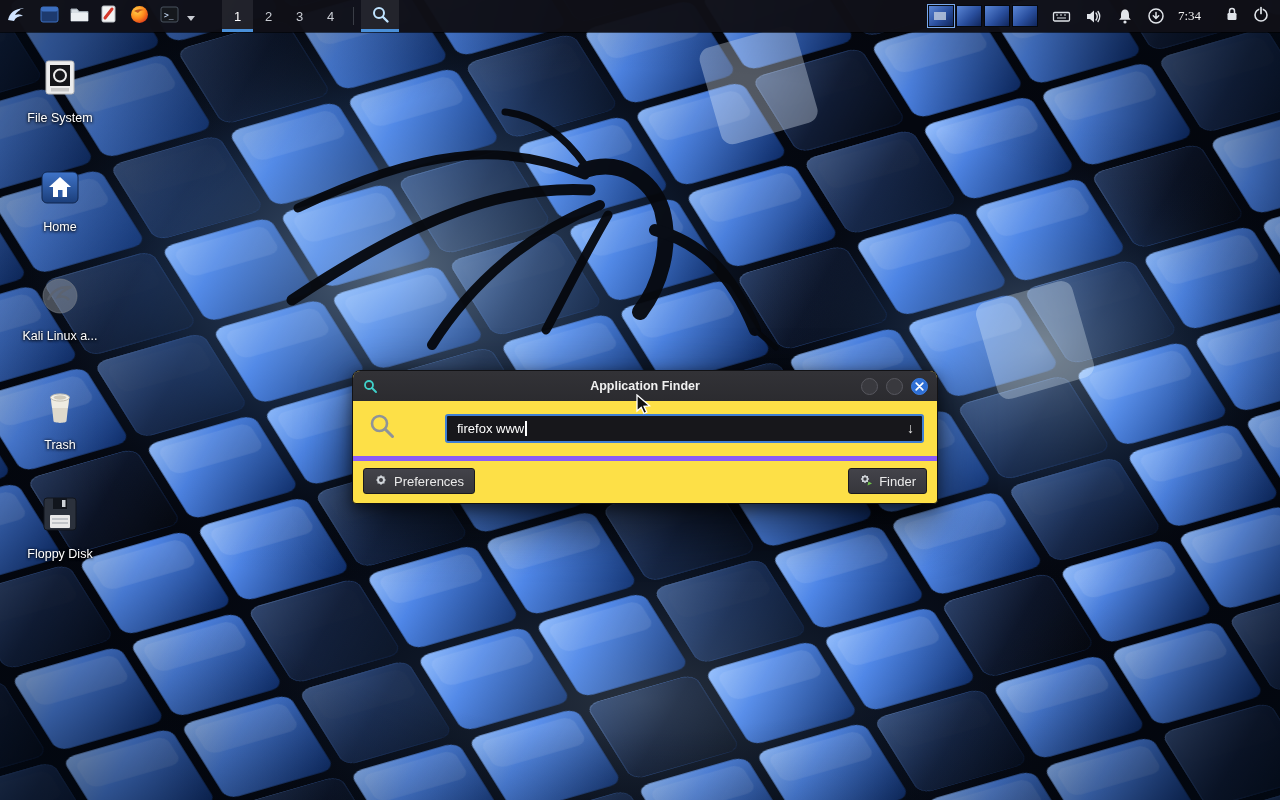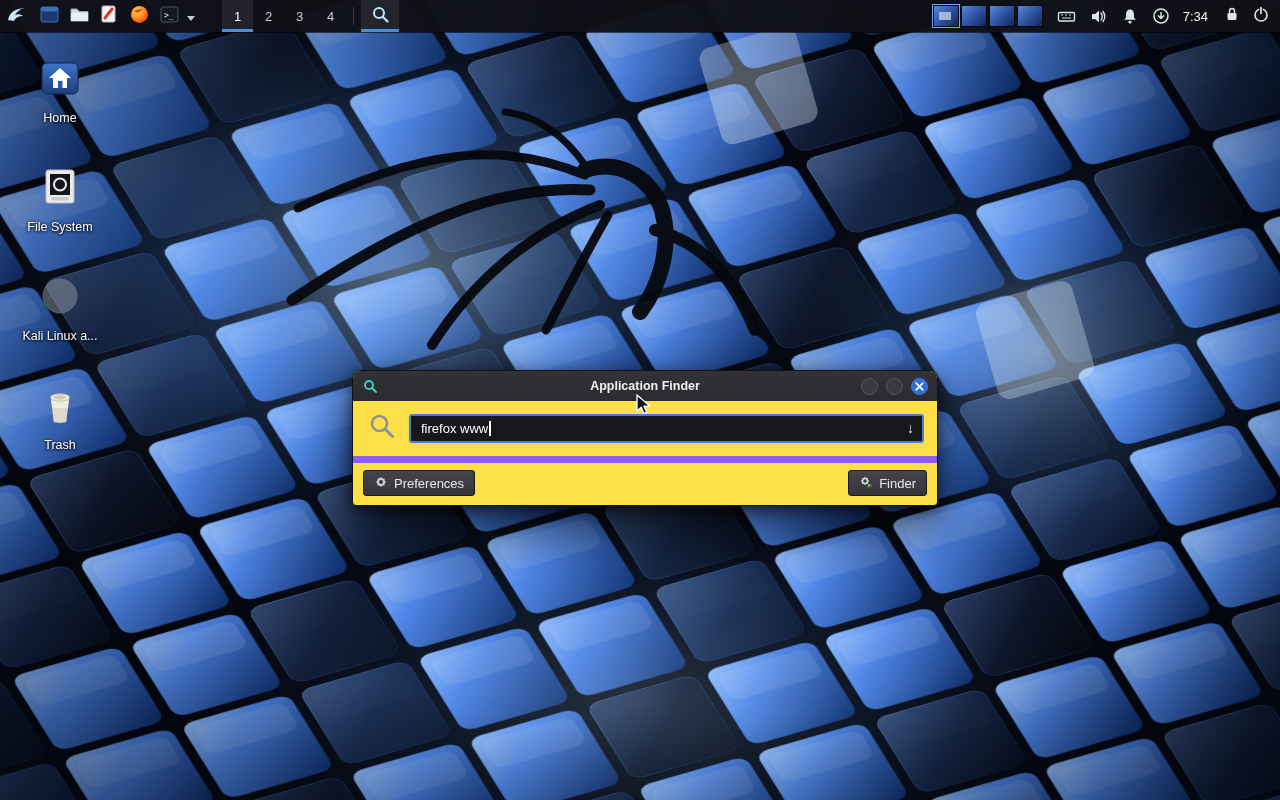--- a/index.html
+++ b/index.html
@@ -40,21 +40,21 @@
   .pager { display:flex; gap:2px; align-items:center; margin-right:14px; }
   .pager-cell {
     width:26px; height:22px; border:1px solid #05080f;
     background:linear-gradient(135deg,#5a86d6 0%,#2a4f9e 55%,#10265c 100%);
     position:relative;
   }
   .pager-cell.active { outline:1px solid #79a8ea; }
   .pager-mini { position:absolute; left:5px; top:6px; width:12px; height:8px; background:#b9c7dd; opacity:.85; }
   .tray { display:flex; align-items:center; gap:13px; margin-right:13px; }
   .tray span { display:flex; align-items:center; }
-  .clock { display:flex; align-items:center; color:#f2f2f2; font-size:13px; margin-right:15px; }
+  .clock { display:flex; align-items:center; color:#f2f2f2; font-size:13px; margin-right:22px;font-family:Liberation Serif, serif; }
   .lock-power { display:flex; align-items:center; gap:11px; margin-right:10px; }
 
   
   .desk-icons { position:absolute; left:12px; top:56px; z-index:2; width:96px; }
   .desk-item {
     width:96px; display:flex; flex-direction:column; align-items:center; gap:7px;
     margin-bottom:40px; cursor:default;
   }
   .desk-label {
     color:#fff; font-size:12.5px; line-height:14px; text-align:center;
@@ -83,27 +83,27 @@
     width:17px; height:17px; border-radius:50%;
     background:#39393e; border:1px solid #57575e;
     display:flex; align-items:center; justify-content:center;
   }
   .tb-close { background:#2f6fd4; border-color:#3b7ce0; }
   .finder-body { display:flex; align-items:center; padding:11px 13px 12px 15px; gap:13px; }
   .entry {
     flex:1; position:relative; height:29px; background:#17171b;
     border:2px solid #3f7fd4; border-radius:3px;
     display:flex; align-items:center; padding:0 28px 0 10px;
-    color:#fff; font-size:13px; cursor:text;
+    color:#fff; font-size:13px; cursor:text;margin-left:36px;
   }
   .caret { width:1.5px; height:15px; background:#fff; margin-left:1px; }
   .entry-arrow { position:absolute; right:8px; color:#e6e6e6; font-size:14px; line-height:1; }
   .finder-footer {
     display:flex; justify-content:space-between; align-items:center;
-    padding:7px 10px 9px; border-top:7px solid #8b5cf6;
+    padding:7px 10px 9px; border-top:5px solid #8b5cf6;
   }
   .btn {
     display:flex; align-items:center; gap:6px; height:26px; padding:0 10px;
     background:linear-gradient(#43434a,#36363b);
     border:1px solid #1a1a1e; border-radius:3px;
     color:#eaeaea; font-size:13px; cursor:default;
   }
 
   .cursor { position:absolute; left:636px; top:394px; z-index:50; }
 </style>
@@ -333,70 +333,82 @@
       </svg>
     </span>
   </div>
 </div>
 
 <div class="desk-icons">
 
   <div class="desk-item">
     <span>
       <svg width="44" height="44" viewBox="0 0 44 44">
+        <rect x="8" y="5" width="28" height="33" rx="2.5" fill="#ececec" stroke="#b9b9b9"></rect>
+        <rect x="12" y="9" width="20" height="21" fill="#15161a"></rect>
+        <circle cx="22" cy="19.5" r="6" fill="none" stroke="#ececec" stroke-width="2"></circle>
+        <rect x="13" y="32" width="18" height="3.5" fill="#c9c9c9"></rect>
+      </svg>
+    </span>
+    <span class="desk-label">File System</span>
+  </div>
+
+  <div class="desk-item">
+    <span>
+      <svg width="44" height="44" viewBox="0 0 44 44">
         <defs>
             <linearGradient id="hm" x1="0" y1="0" x2="0" y2="1">
           <stop offset="0" stop-color="#3f74c9"></stop>
               <stop offset="1" stop-color="#1b3e7a"></stop>
         </linearGradient>
           </defs>
         <rect x="4" y="7" width="36" height="31" rx="5" fill="url(#hm)" stroke="#10264e"></rect>
         <path d="M22 12 L33 22 L11 22 Z" fill="#fff"></path>
         <rect x="15" y="22" width="14" height="10" fill="#fff"></rect>
         <rect x="20" y="25" width="4.5" height="7" fill="#2a58a5"></rect>
       </svg>
     </span>
     <span class="desk-label">Home</span>
   </div>
 
   <div class="desk-item">
     <span>
       <svg width="44" height="44" viewBox="0 0 44 44">
-        <rect x="8" y="5" width="28" height="33" rx="2.5" fill="#ececec" stroke="#b9b9b9"></rect>
-        <rect x="12" y="9" width="20" height="21" fill="#15161a"></rect>
-        <circle cx="22" cy="19.5" r="6" fill="none" stroke="#ececec" stroke-width="2"></circle>
-        <rect x="13" y="32" width="18" height="3.5" fill="#c9c9c9"></rect>
-      </svg>
-    </span>
-    <span class="desk-label">File System</span>
-  </div>
-
-  <div class="desk-item">
-    <span>
-      <svg width="44" height="44" viewBox="0 0 44 44">
         <circle cx="22" cy="22" r="17" fill="#9aa0a8" opacity="0.45"></circle>
         <circle cx="22" cy="22" r="17" fill="none" stroke="#777d86" opacity="0.6"></circle>
         <path d="M10 26 Q16 12 33 13 Q23 17 20 23 Q27 21 31 26" fill="none" stroke="#5d636c" stroke-width="2.5" opacity="0.7"></path>
       </svg>
     </span>
     <span class="desk-label">Kali Linux a...</span>
   </div>
 
   <div class="desk-item">
     <span>
       <svg width="44" height="44" viewBox="0 0 44 44">
         <path d="M13 15 L31 15 L28.5 38 C28.5 40.5 15.5 40.5 15.5 38 Z" fill="#ded9cc"></path>
         <path d="M13 15 L31 15 L30 25 L14 25 Z" fill="#efece2"></path>
         <ellipse cx="22" cy="14.5" rx="9.5" ry="3.6" fill="#f4f1e8" stroke="#c3beb0"></ellipse>
         <ellipse cx="22" cy="14.5" rx="6.5" ry="2.2" fill="#cfc9ba"></ellipse>
       </svg>
     </span>
     <span class="desk-label">Trash</span>
   </div>
 
+  <div class="desk-item">
+    <span>
+      <svg width="44" height="44" viewBox="0 0 44 44">
+        <rect x="6" y="6" width="32" height="32" rx="3" fill="#2b313c" stroke="#11151c"></rect>
+        <rect x="15" y="6" width="14" height="11" fill="#11151c"></rect>
+        <rect x="24" y="8" width="3.5" height="7" fill="#cfd3d8"></rect>
+        <rect x="12" y="23" width="20" height="13" rx="1" fill="#e8e8e8"></rect>
+        <path d="M14 27 h16 M14 31 h16" stroke="#9aa0a8" stroke-width="1.2"></path>
+      </svg>
+    </span>
+    <span class="desk-label">Floppy Disk</span>
+  </div>
 </div>
 
 <div class="finder">
 
   <div class="finder-titlebar">
     <span class="tb-icon">
       <svg width="15" height="15" viewBox="0 0 15 15">
         <circle cx="6" cy="6" r="4" fill="none" stroke="#3fd0c9" stroke-width="1.8"></circle>
         <path d="M9 9 L13 13" stroke="#3fd0c9" stroke-width="2" stroke-linecap="round"></path>
       </svg>

